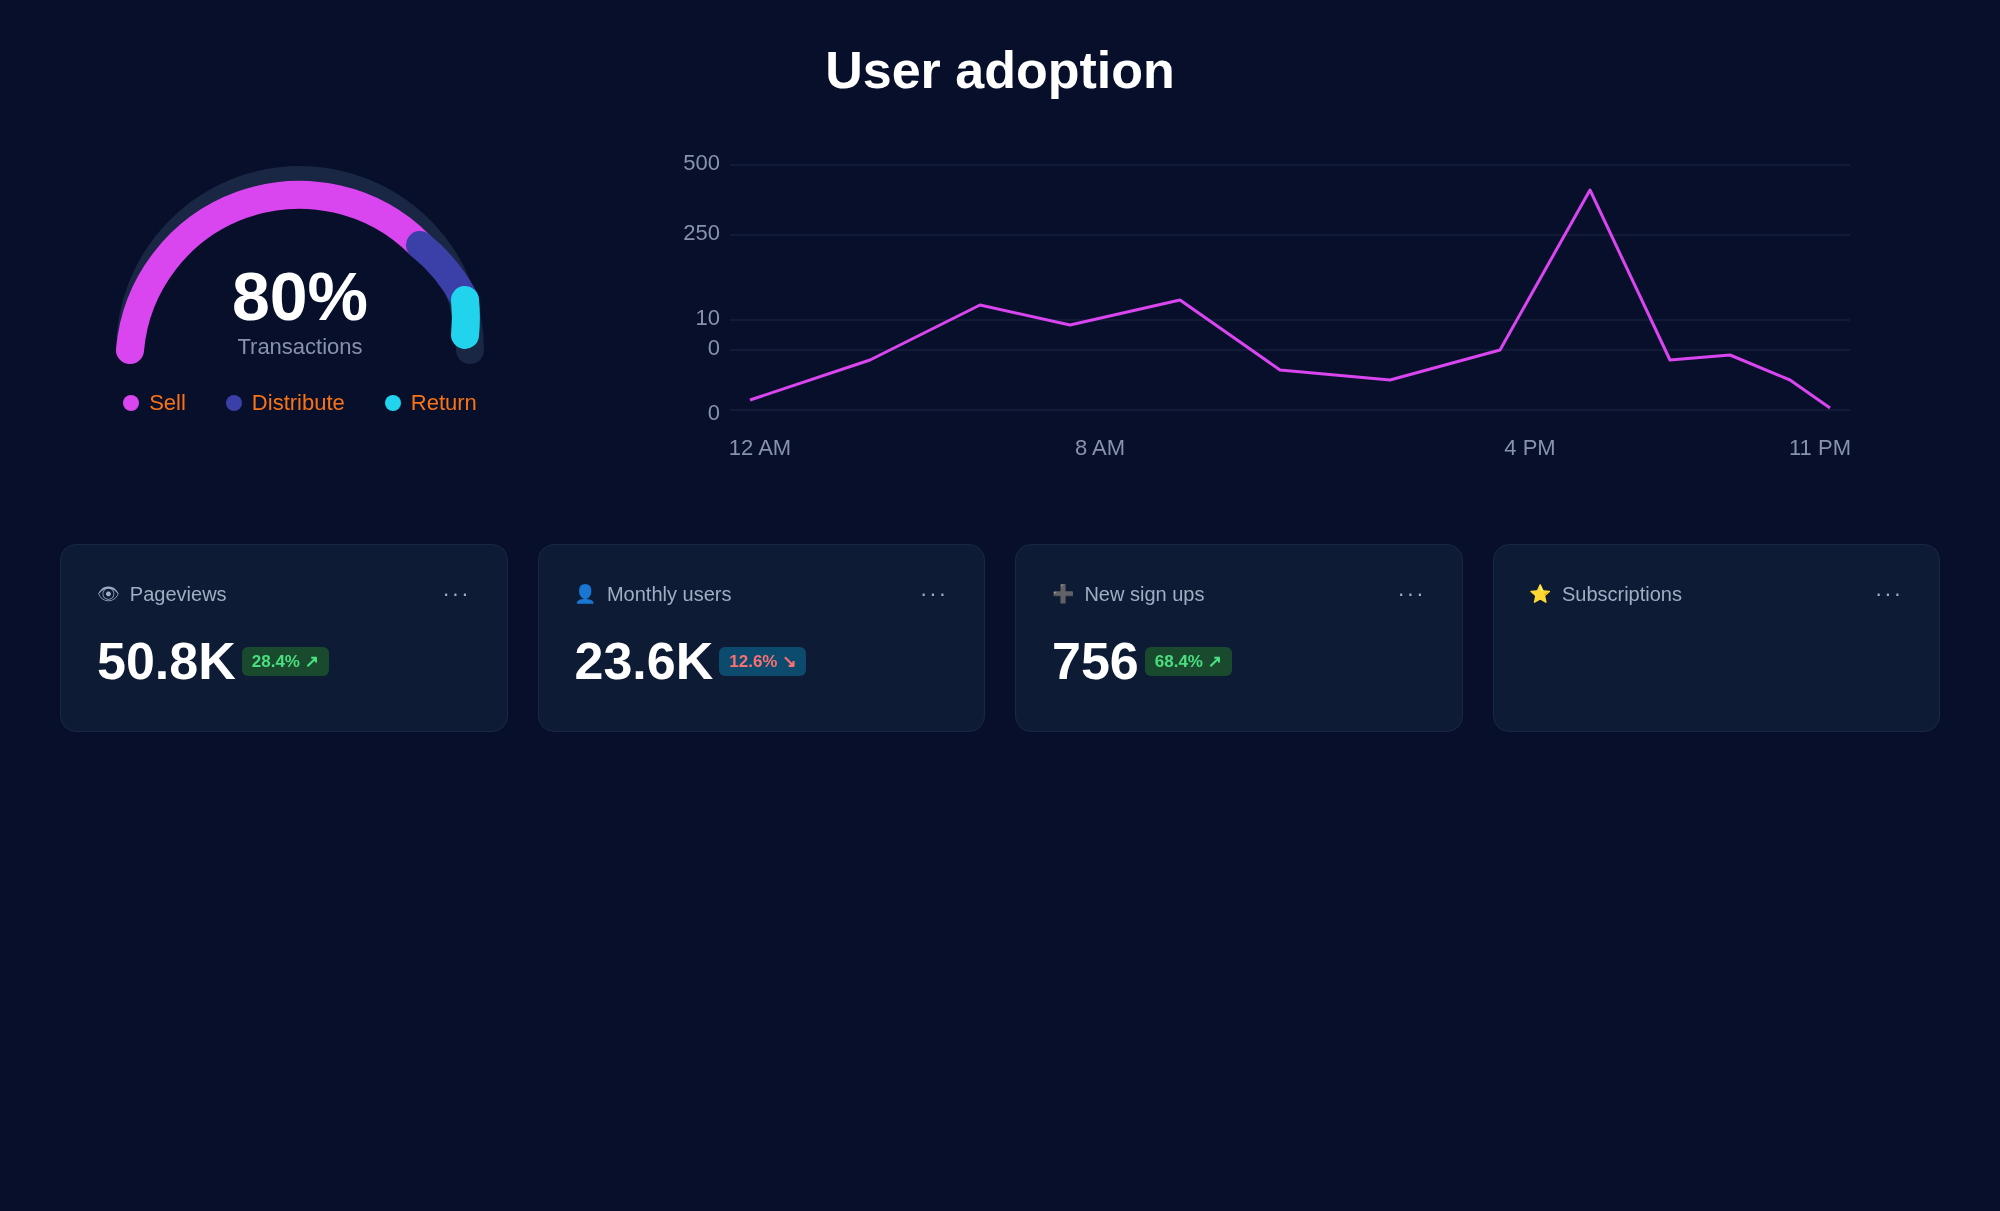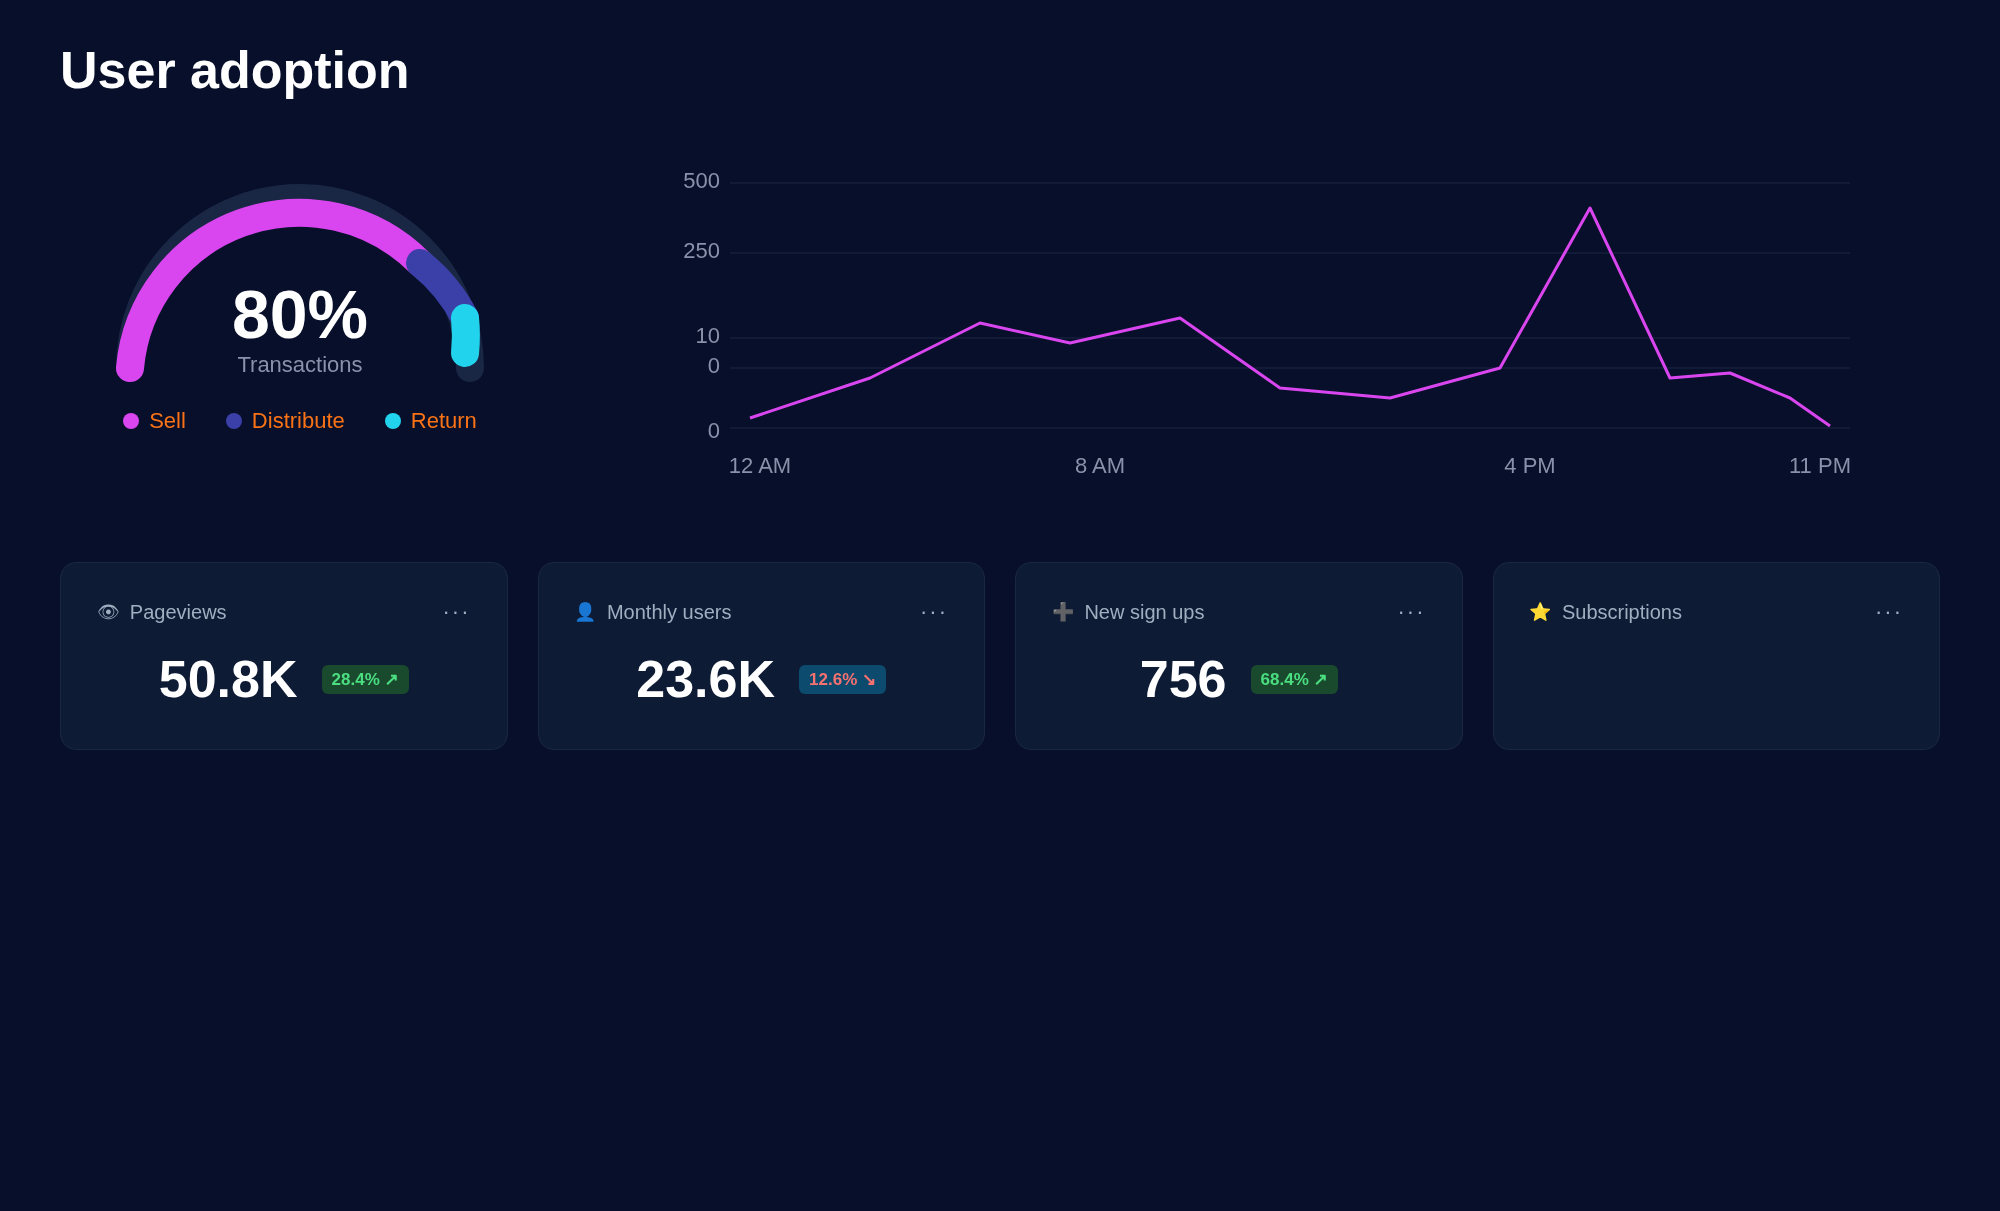--- a/index.html
+++ b/index.html
@@ -9,21 +9,22 @@
       font-family: -apple-system, BlinkMacSystemFont, 'Segoe UI', sans-serif;
       width: 2000px;
       min-height: 1211px;
       padding: 40px 60px;
     }
 
     .page-title {
       font-size: 52px;
       font-weight: 700;
       color: #fff;
-      margin-bottom: 58px;
+      margin-bottom: 40px;
+      text-align: center;
     }
 
     .top-section {
       display: flex;
       gap: 60px;
       align-items: flex-start;
       margin-bottom: 60px;
     }
 
     
@@ -138,22 +139,21 @@
     .card-menu {
       font-size: 22px;
       color: #a0aec0;
       cursor: pointer;
       letter-spacing: 2px;
     }
 
     .card-value-row {
       display: flex;
       align-items: center;
-      gap: 24px;
-      justify-content: center;
+      gap: 6px;
     }
 
     .card-value {
       font-size: 52px;
       font-weight: 800;
       color: #fff;
       line-height: 1;
     }
 
     .card-badge {

